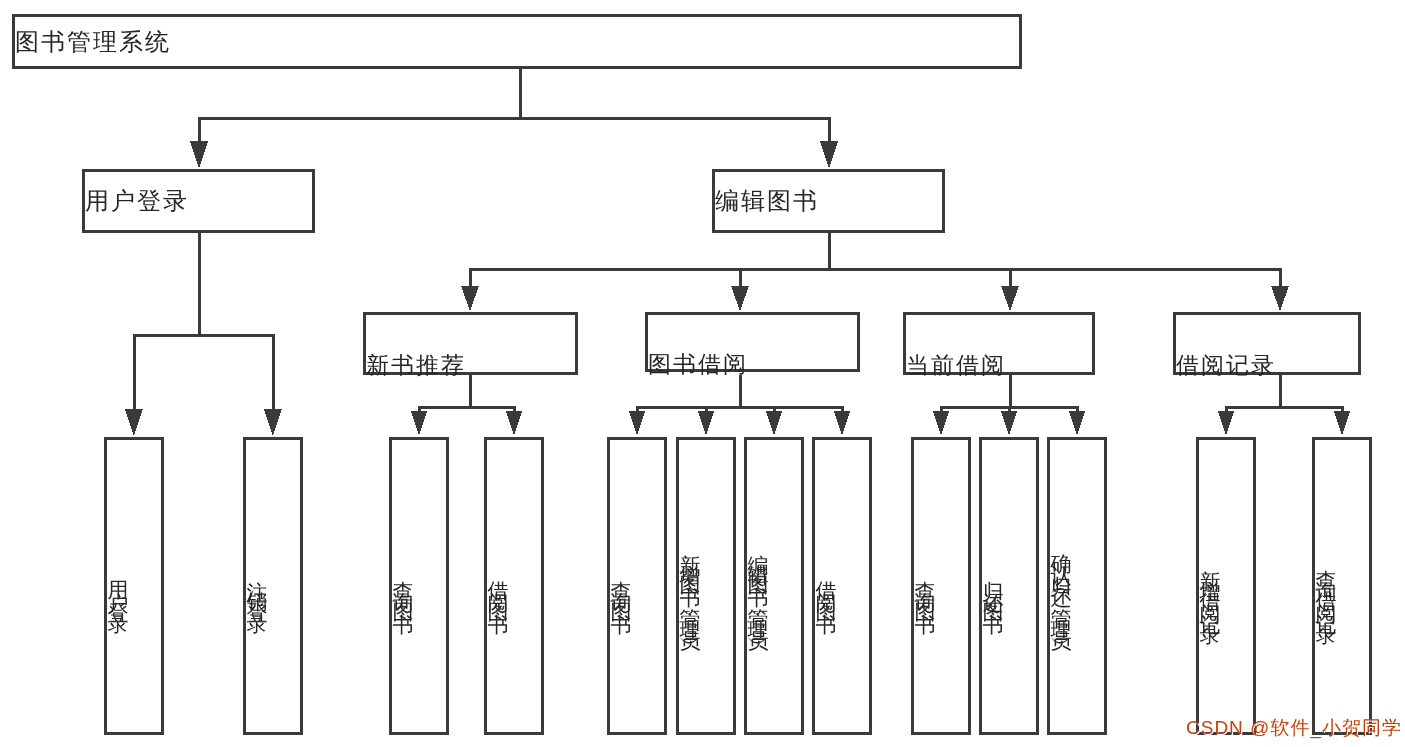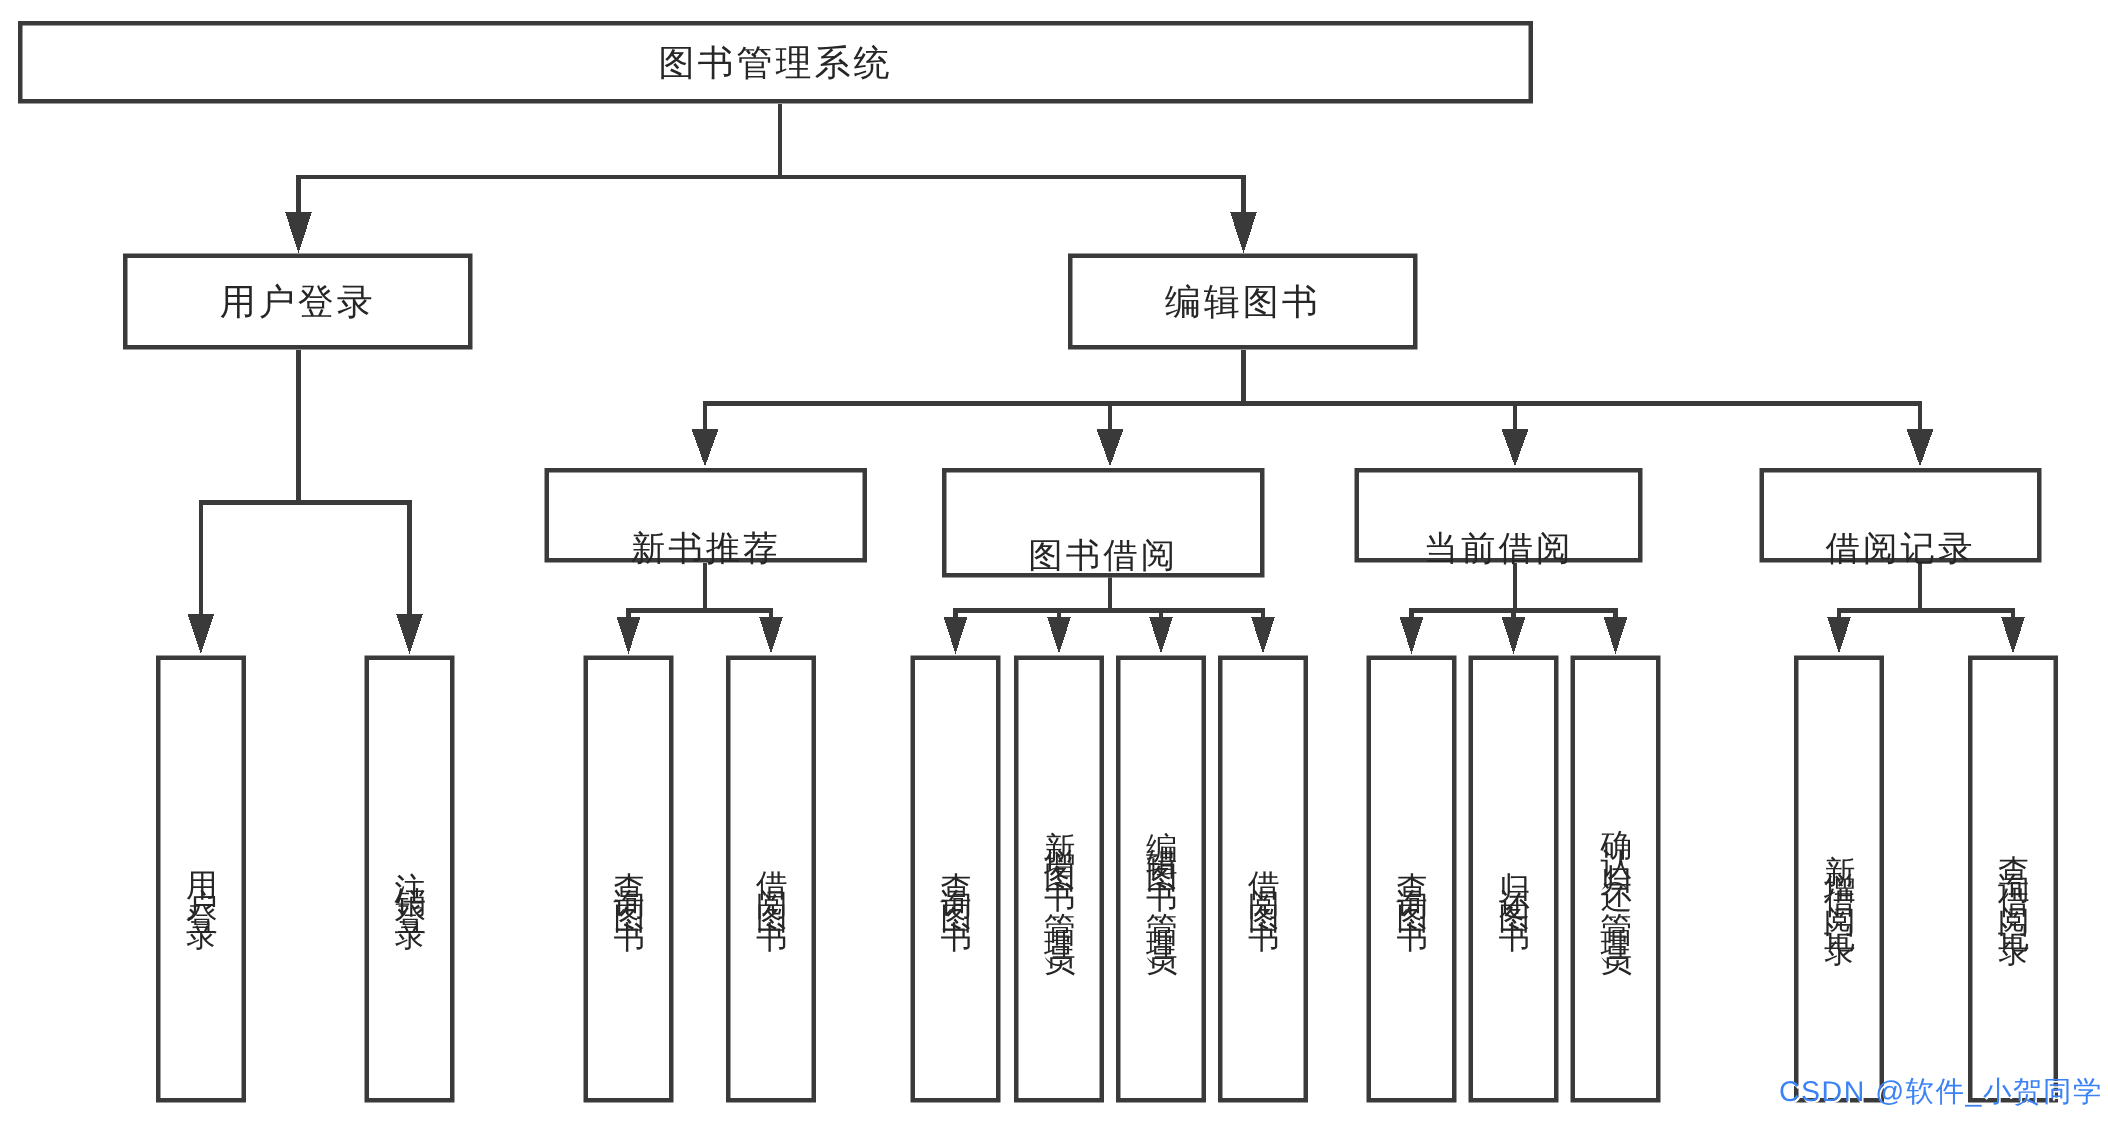--- a/index.html
+++ b/index.html
@@ -5,31 +5,31 @@
   html,body{margin:0;padding:0;background:#ffffff;}
   .canvas{
     position:relative;width:1405px;height:747px;background:#ffffff;
     font-family:"Liberation Sans",sans-serif;overflow:hidden;color:#262626;
   }
   .connectors{position:absolute;left:0;top:0;width:1405px;height:747px;}
   .connectors path{stroke:#3a3a3a;stroke-width:3;fill:none;}
   .connectors polygon{fill:#3a3a3a;stroke:none;}
   .box{
     position:absolute;box-sizing:border-box;border:3px solid #3a3a3a;background:#ffffff;
-    display:flex;align-items:center;justify-content:center;
+    display:flex;align-items:center;
   }
   .root-box span,.l2 span{font-size:24px;letter-spacing:2px;}
   .l3 span{font-size:23px;letter-spacing:2px;margin-top:44px;}
   .leaf span{
     writing-mode:vertical-rl;text-orientation:mixed;
     font-size:21px;letter-spacing:11px;line-height:1.1;white-space:nowrap;
   }
   .watermark{
     position:absolute;left:1186px;top:715px;font-size:19px;letter-spacing:1px;
-    color:#3b82f6;text-shadow:1px 1px 0 #ffffff;white-space:nowrap;z-index:5;
+    color:#c2410c;text-shadow:1px 1px 0 #ffffff;white-space:nowrap;z-index:5;
   }
 </style>
 </head>
 <body>
 
 <div class="canvas">
 
   <svg class="connectors" viewBox="0 0 1405 747" shape-rendering="crispEdges">
 
     <g>
@@ -113,21 +113,21 @@
   <div class="box l2" style="left:82px;top:169px;width:233px;height:64px">
     <span>用户登录</span>
   </div>
   <div class="box l2" style="left:712px;top:169px;width:233px;height:64px">
     <span>编辑图书</span>
   </div>
 
   <div class="box l3" style="left:363px;top:312px;width:215px;height:63px">
     <span>新书推荐</span>
   </div>
-  <div class="box l3" style="left:628px;top:312px;width:215px;height:73px">
+  <div class="box l3" style="left:645px;top:312px;width:215px;height:60px">
     <span>图书借阅</span>
   </div>
   <div class="box l3" style="left:903px;top:312px;width:192px;height:63px">
     <span>当前借阅</span>
   </div>
   <div class="box l3" style="left:1173px;top:312px;width:188px;height:63px">
     <span>借阅记录</span>
   </div>
 
   <div class="box leaf" style="left:104px;top:437px;width:60px;height:298px">

